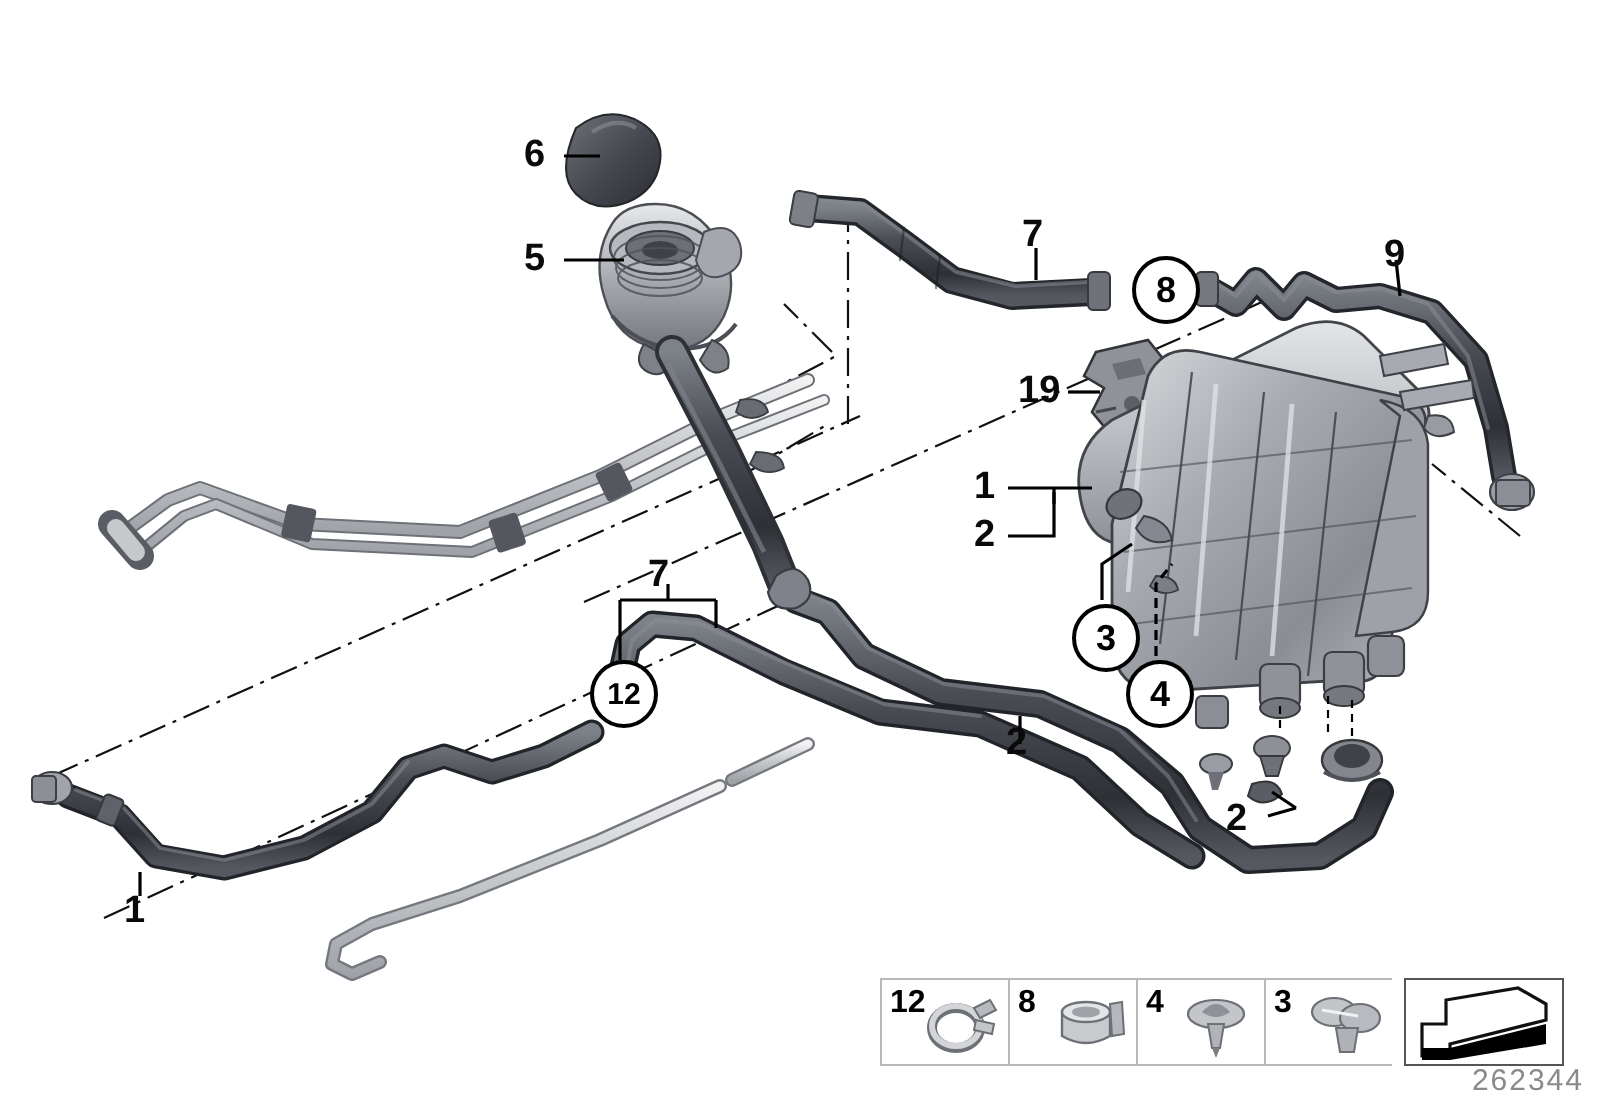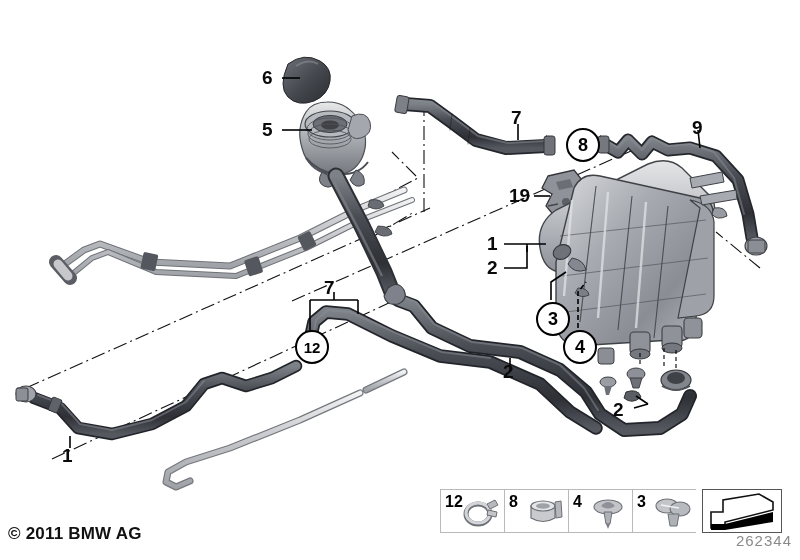--- a/index.html
+++ b/index.html
@@ -365,19 +365,15 @@
     </div>
 
     <div class="arrowcell">
       <svg viewBox="0 0 78 42" style="width:100%;height:100%">
         <path d="M8,34 L8,22 L20,22 L20,10 L56,4 L70,12 L70,20 L22,32 L22,38 L8,38 Z" fill="#ffffff" stroke="#111" stroke-width="1.6"></path>
         <path d="M8,34 L22,34 L70,22 L70,32 L22,40 L8,40 Z" fill="#000"></path>
       </svg>
     </div>
   </div>
 
-  <div class="copy">
-    <span class="c">©</span>
-    <span>2011 BMW AG</span>
-  </div>
   <div class="dno">262344</div>
 
 </div>
 
 </body></html>

